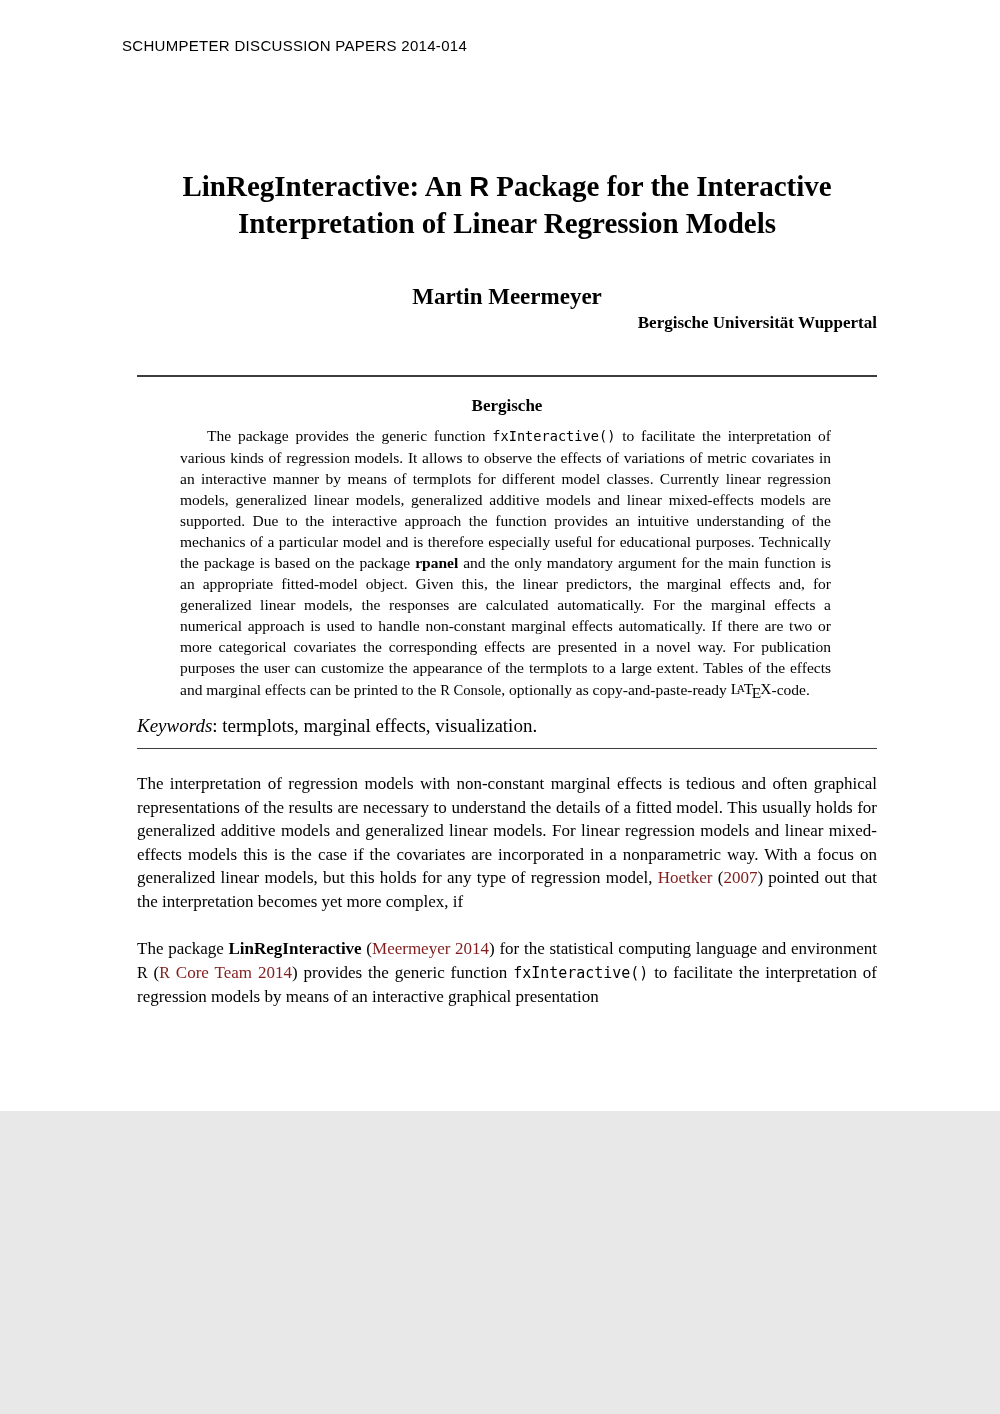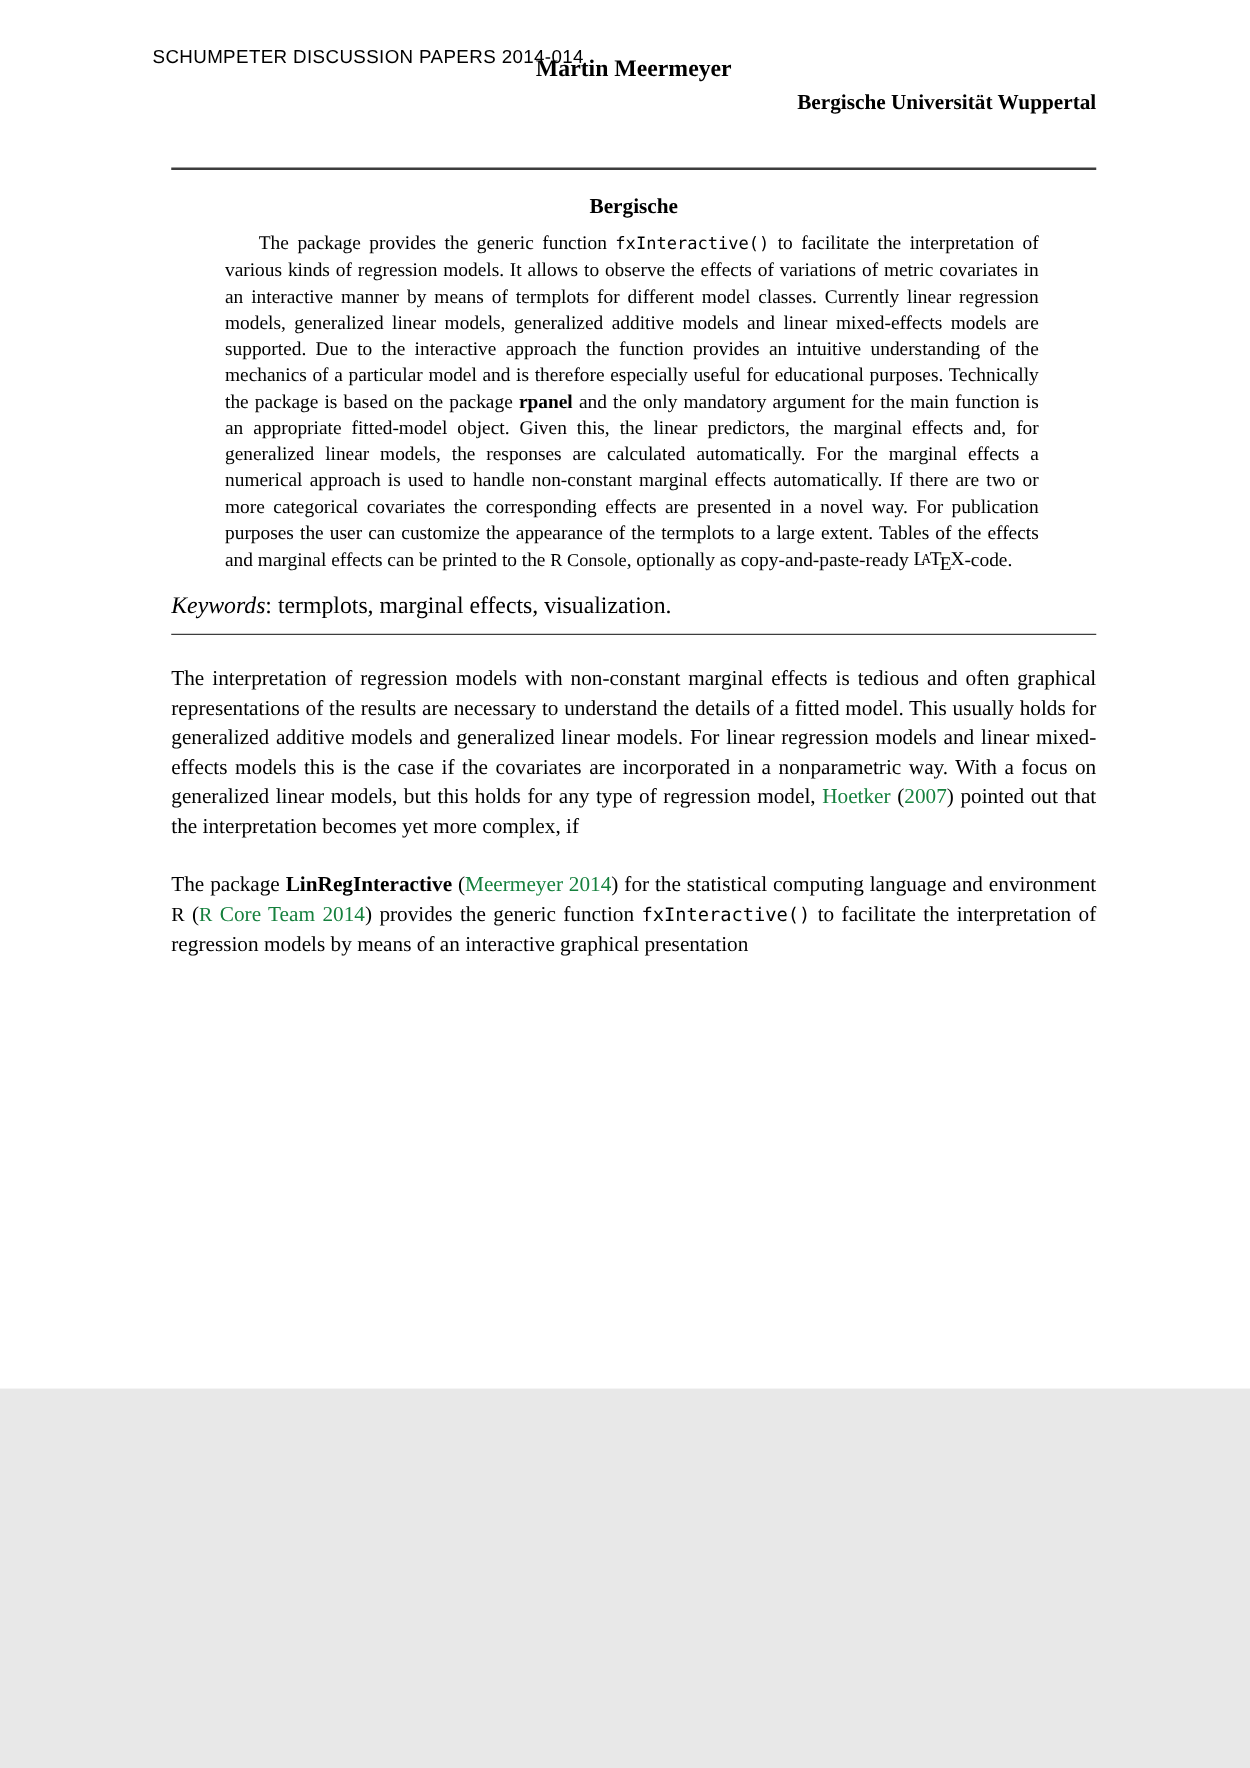--- a/index.html
+++ b/index.html
@@ -21,21 +21,21 @@
 
   .paper-title {
     margin:168px 0 0 0;
     font-size:29px; line-height:36px; font-weight:bold;
     text-align:center;
   }
   .sf-bold { font-family:"Liberation Sans", sans-serif; font-weight:bold; font-size:0.95em; }
   .sf { font-family:Liberation Serif, serif; font-size:0.94em; }
   .tt { font-family:"DejaVu Sans Mono", monospace; font-size:0.88em; }
 
-  .author { margin-top:44px; text-align:center; font-size:19px; font-weight:bold; line-height:24px; }
+  .author { margin-top:44px; text-align:center; font-size:23px; font-weight:bold; line-height:24px; }
   .affiliation { margin-top:3px; text-align:right; font-size:17px; line-height:22px;font-weight:bold; }
 
   .rule { height:1.5px; background:#3d3d3d; border:none; margin:0; }
   .rule1 { margin-top:41px; }
   .rule2 { margin-top:11px; }
 
   .abstract-heading { margin-top:19px; text-align:center; font-size:17px; font-weight:bold; line-height:20px; }
   .abstract-body {
     margin:9px 46px 0 43px;
     font-size:15.5px; line-height:21px;
@@ -48,36 +48,37 @@
   .section-heading .sec-num { margin-right:12px; }
 
   .para { font-size:17px; line-height:23.5px; text-align:justify; }
   .para1 { margin-top:23px; }
   .para2 { margin-top:24px; }
 
   ul.bullet-list { margin:23px 0 0 0; padding:0 0 0 49px; }
   ul.bullet-list li { font-size:17px; line-height:23.5px; }
   ul.bullet-list li + li { margin-top:21px; }
 
-  .cite { color:#15803d; text-decoration:none; cursor:pointer; }
+  .cite { color:#7f1d1d; text-decoration:none; cursor:pointer; }
 
   b.pkg { font-weight:bold; }
 
   .latex .lA { font-size:0.70em; vertical-align:0.24em; margin-left:-0.30em; margin-right:-0.09em; }
   .latex .lE { vertical-align:-0.23em; margin-left:-0.10em; margin-right:-0.06em; }
 </style>
 </head>
 <body>
 
 <div class="page">
 
   <div class="header-label">SCHUMPETER DISCUSSION PAPERS 2014-014</div>
 
   <div class="content">
 
+    <h1 class="paper-title"><span>LinRegInteractive: An </span><span class="sf-bold">R</span><span> Package for the Interactive Interpretation of Linear Regression Models</span></h1>
 
     <div class="author">Martin Meermeyer</div>
     <div class="affiliation">Bergische Universität Wuppertal</div>
 
     <hr class="rule rule1">
 
     <div class="abstract-heading">Bergische</div>
 
     <p class="abstract-body"><span>The package provides the generic function </span><span class="tt">fxInteractive()</span><span> to facilitate the interpretation of various kinds of regression models. It allows to observe the effects of variations of metric covariates in an interactive manner by means of termplots for different model classes. Currently linear regression models, generalized linear models, generalized additive models and linear mixed-effects models are supported. Due to the interactive approach the function provides an intuitive understanding of the mechanics of a particular model and is therefore especially useful for educational purposes. Technically the package is based on the package </span><b class="pkg">rpanel</b><span> and the only mandatory argument for the main function is an appropriate fitted-model object. Given this, the linear predictors, the marginal effects and, for generalized linear models, the responses are calculated automatically. For the marginal effects a numerical approach is used to handle non-constant marginal effects automatically. If there are two or more categorical covariates the corresponding effects are presented in a novel way. For publication purposes the user can customize the appearance of the termplots to a large extent. Tables of the effects and marginal effects can be printed to the </span><span class="sf">R Console</span><span>, optionally as copy-and-paste-ready </span><span class="latex"><span>L</span><span class="lA">A</span><span>T</span><span class="lE">E</span><span>X</span></span><span>-code.</span></p>
 

